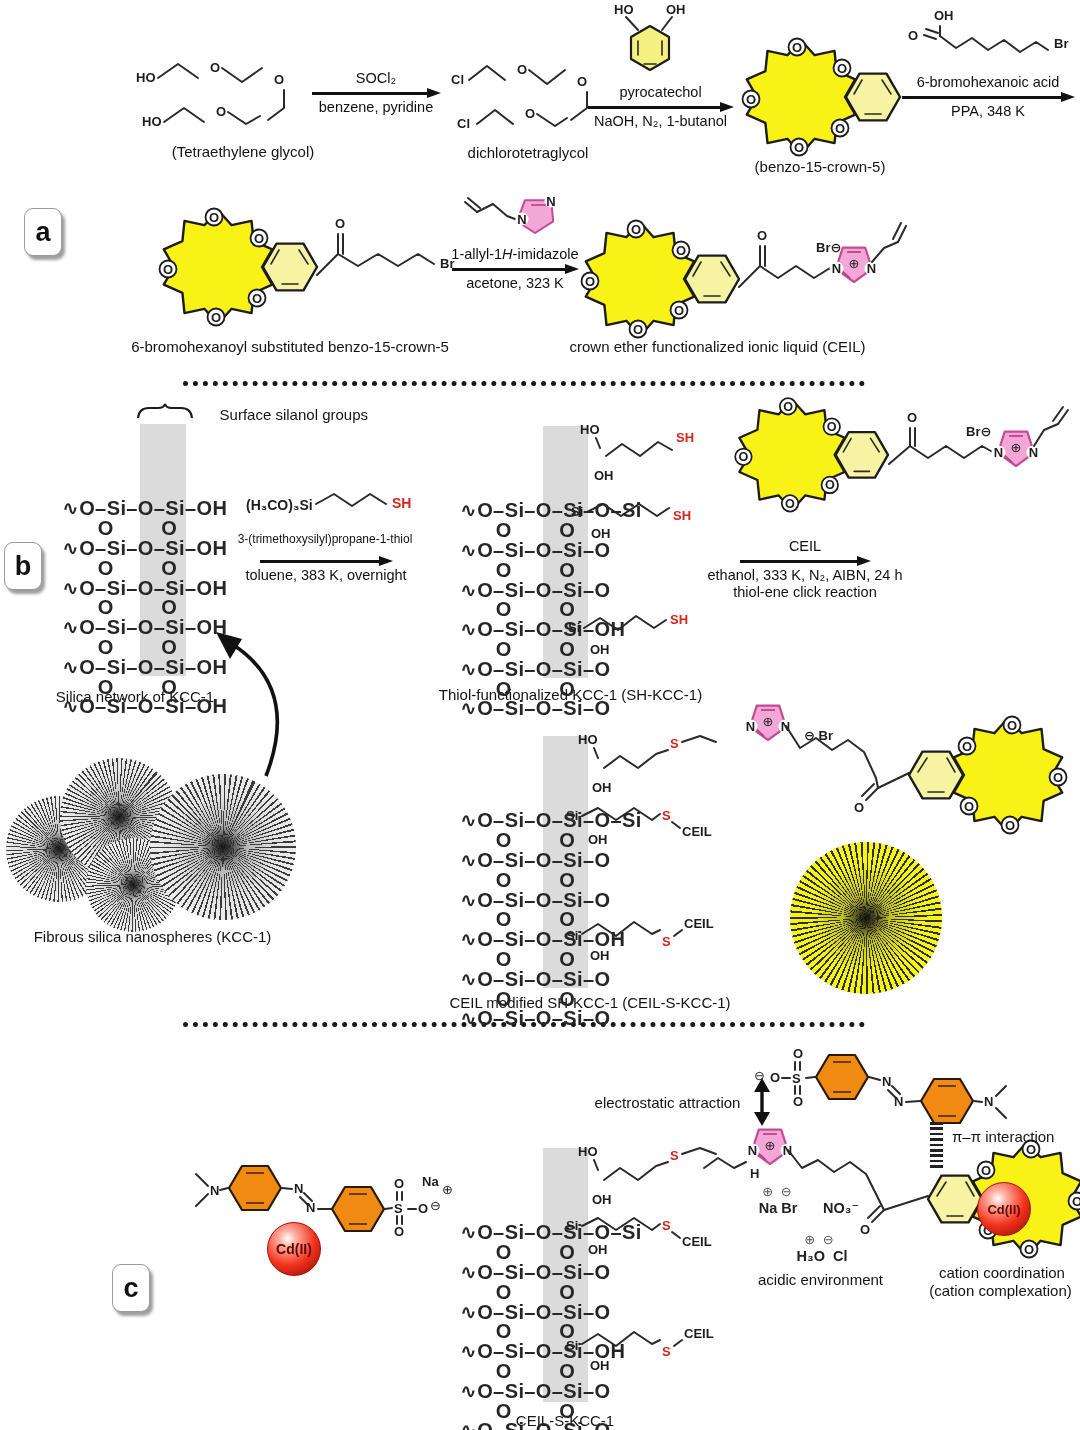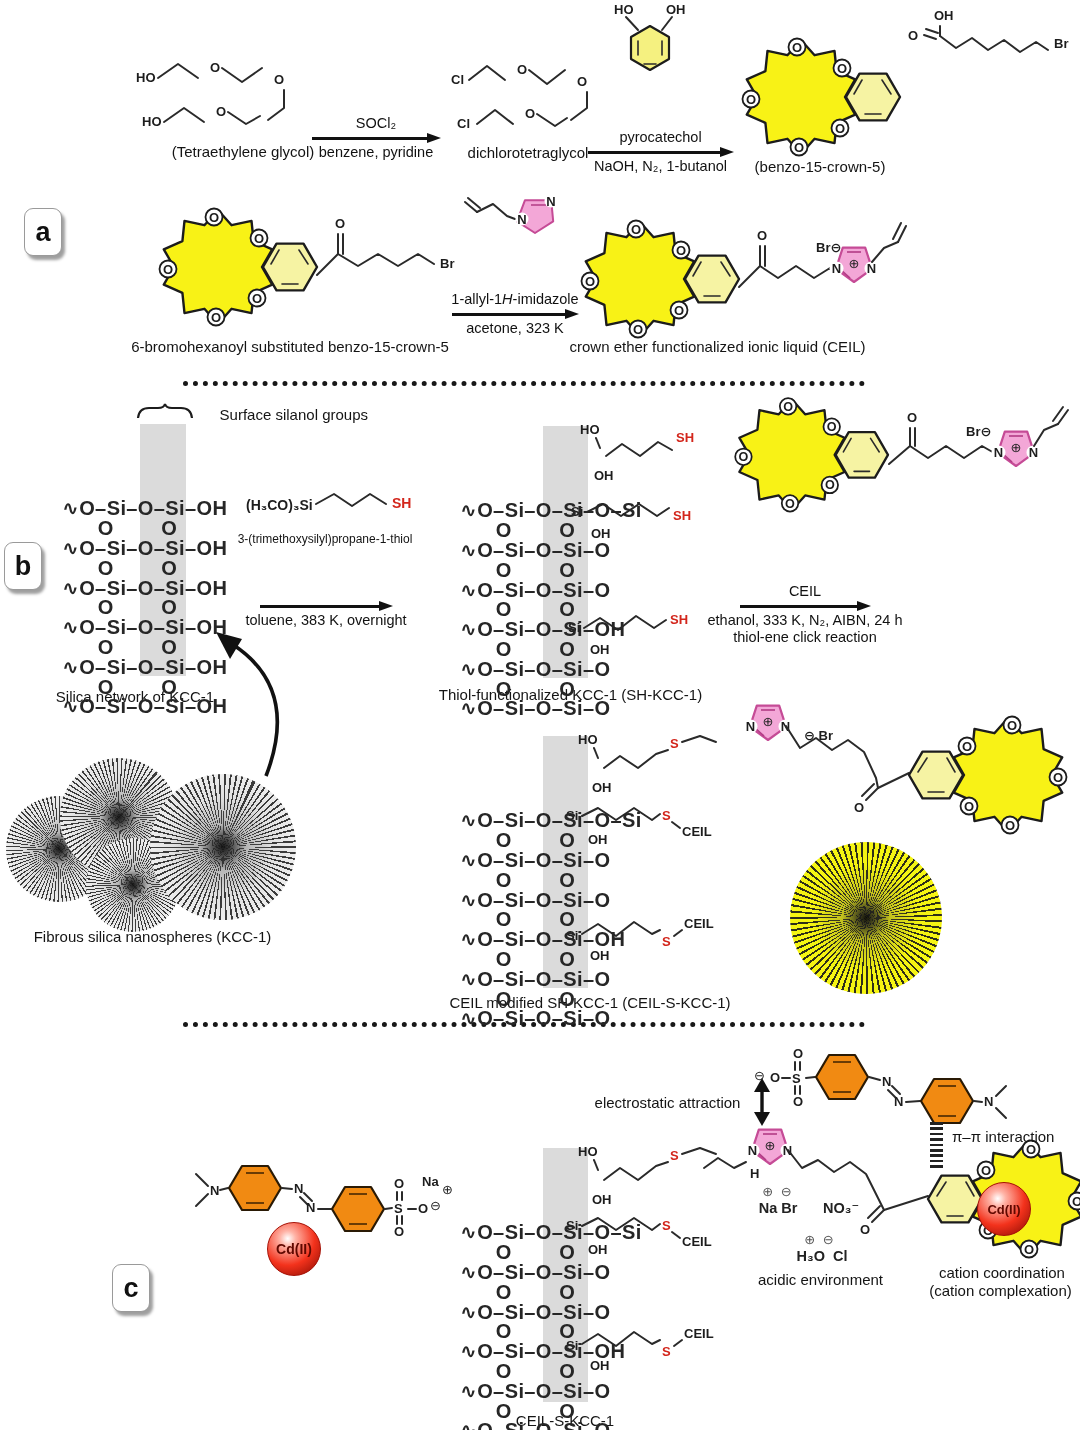--- a/index.html
+++ b/index.html
@@ -1,21 +1,21 @@
 <!DOCTYPE html>
 <html><head>
 <meta charset="utf-8">
 <style>
   html,body{margin:0;padding:0;background:#ffffff;}
   #fig{position:relative;width:1080px;height:1430px;background:#fff;overflow:hidden;
        font-family:"Liberation Sans","DejaVu Sans",sans-serif;color:#161616;}
   .abs{position:absolute;}
   .cap{position:absolute;text-align:center;font-size:15px;line-height:18px;color:#141414;white-space:nowrap;}
   
-  .rxn{position:absolute;display:flex;flex-direction:column;align-items:center;font-size:14.5px;color:#111;margin-top:45px;}
+  .rxn{position:absolute;display:flex;flex-direction:column;align-items:center;font-size:14.5px;color:#111;}
   .rxn .above{margin-bottom:2px;white-space:nowrap;}
   .rxn .shaft{align-self:stretch;position:relative;height:2.6px;background:#111;margin:4px 8px 3px 0;}
   .rxn .shaft::after{content:"";position:absolute;right:-9px;top:50%;transform:translateY(-50%);
     border-left:14px solid #111;border-top:5.5px solid transparent;border-bottom:5.5px solid transparent;}
   .rxn .below{margin-top:1px;white-space:nowrap;}
   .rxn .below2{margin-top:14px;white-space:nowrap;line-height:18px;}
   
   .plabel{position:absolute;width:36px;height:46px;background:#fff;border:1.6px solid #9a9a9a;border-radius:9px;
     box-shadow:3px 4px 3px rgba(0,0,0,.38);display:flex;align-items:center;justify-content:center;
     font-weight:bold;font-size:27px;color:#111;}
@@ -184,20 +184,25 @@
 <svg class="abs" style="left:900px;top:4px" width="178" height="66">
   <text x="34" y="16" class="at">OH</text>
   <text x="8" y="36" class="at">O</text>
   <line x1="40" y1="22" x2="40" y2="32" class="bond"></line>
   <line x1="24" y1="31" x2="36" y2="35" class="bond"></line>
   <line x1="26" y1="25" x2="38" y2="29" class="bond"></line>
   <polyline class="bond" points="40,32 56,44 72,34 88,46 104,36 120,48 136,38 148,46"></polyline>
   <text x="154" y="44" class="at">Br</text>
 </svg>
 
+<div class="rxn" style="left:902px;top:74px;width:172px">
+  <div class="above">6-bromohexanoic acid</div>
+  <div class="shaft"></div>
+  <div class="below">PPA, 348 K</div>
+</div>
 
 <div class="plabel" style="left:24px;top:208px">a</div>
 
 <svg class="abs" style="left:140px;top:192px" width="320" height="150">
   <use href="#crownR" x="10" y="0"></use>
   <line x1="177" y1="83" x2="198" y2="62" class="bond"></line>
   <line x1="198" y1="62" x2="198" y2="42" class="bond"></line>
   <line x1="203" y1="62" x2="203" y2="42" class="bond"></line>
   <text x="200" y="36" text-anchor="middle" class="at">O</text>
   <polyline class="bond" points="198,62 218,74 238,62 258,74 278,62 294,72"></polyline>

